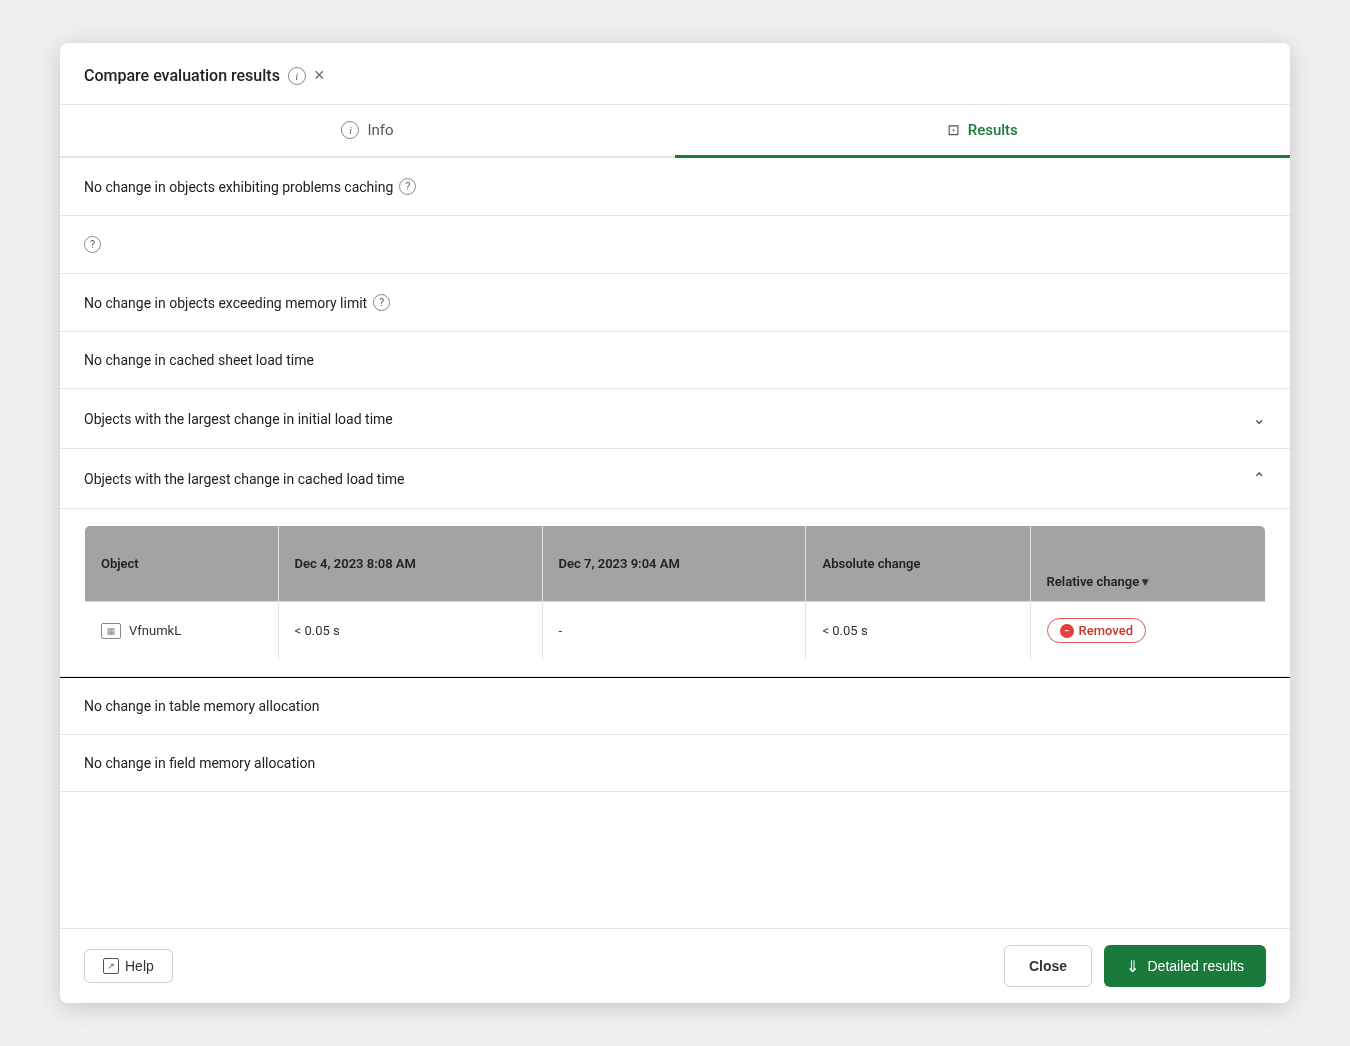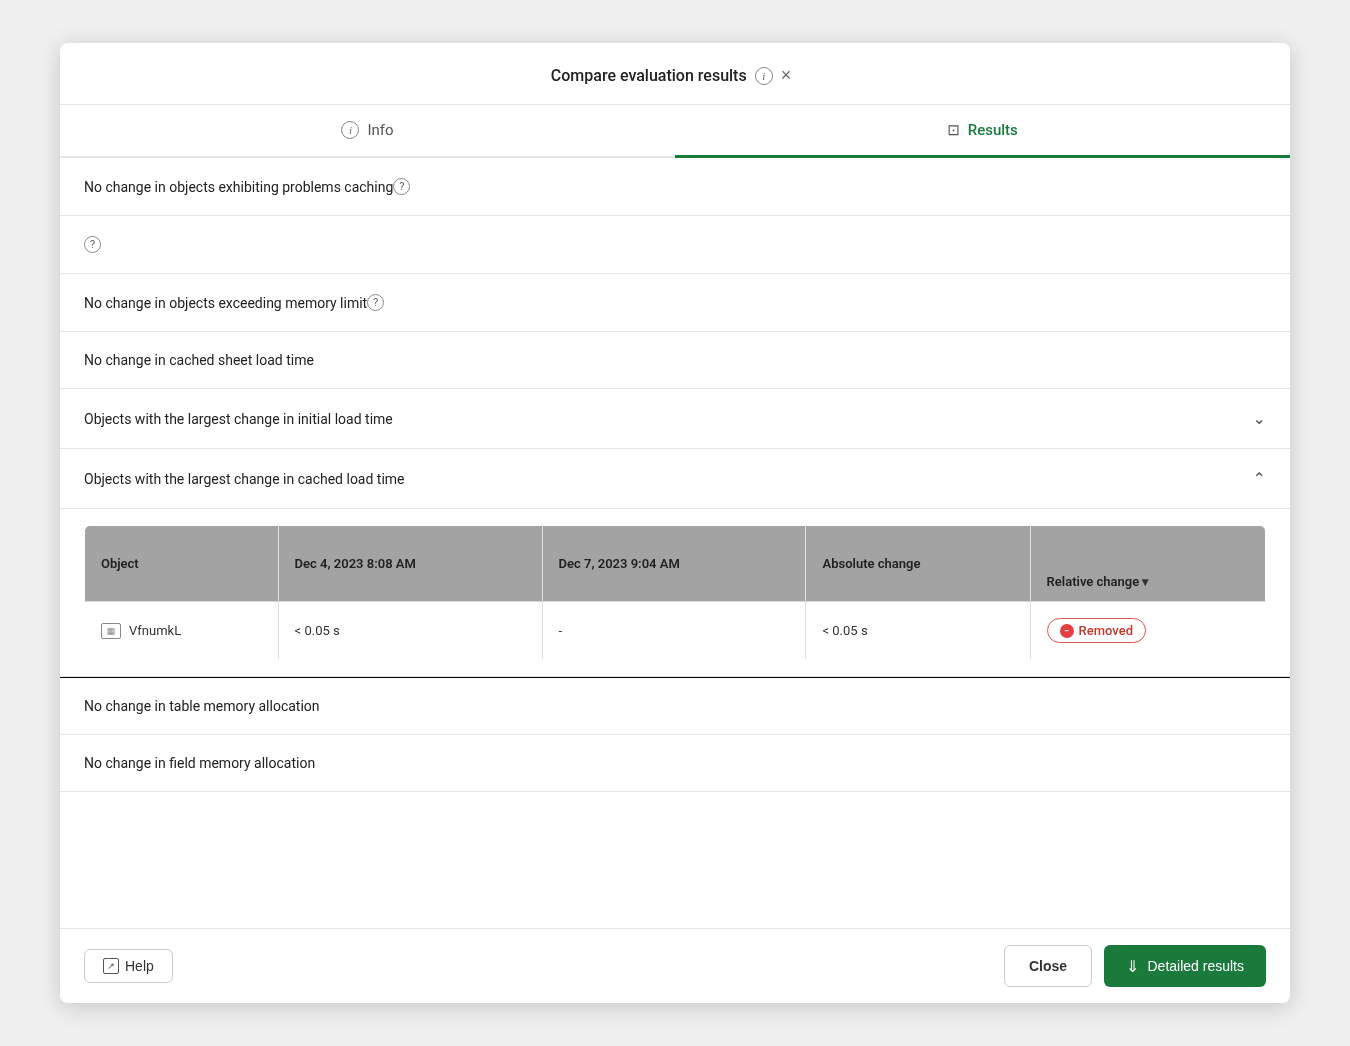--- a/index.html
+++ b/index.html
@@ -18,21 +18,21 @@
       box-shadow: 0 4px 24px rgba(0,0,0,0.18);
       width: 1230px;
       min-height: 960px;
       display: flex;
       flex-direction: column;
       overflow: hidden;
     }
     .dialog-header {
       display: flex;
       align-items: center;
-      justify-content: center;
+      justify-content: flex-start;
       padding: 18px 24px 14px 24px;
       border-bottom: 1px solid #e5e5e5;
     }
     .dialog-title-area {
       display: flex;
       align-items: center;
       gap: 8px;
     }
     .dialog-title {
       font-size: 16px;
@@ -88,21 +88,21 @@
       border-bottom: 1px solid #e5e5e5;
       color: #222;
       font-size: 14px;
     }
     .section-row.collapsible {
       cursor: pointer;
     }
     .section-row .left {
       display: flex;
       align-items: center;
-      gap: 0;
+      gap: 6px;
     }
     .chevron {
       color: #555;
       font-size: 16px;
     }
     .expanded-section {
       border-bottom: 1px solid #000000;
     }
     .expanded-header {
       display: flex;

